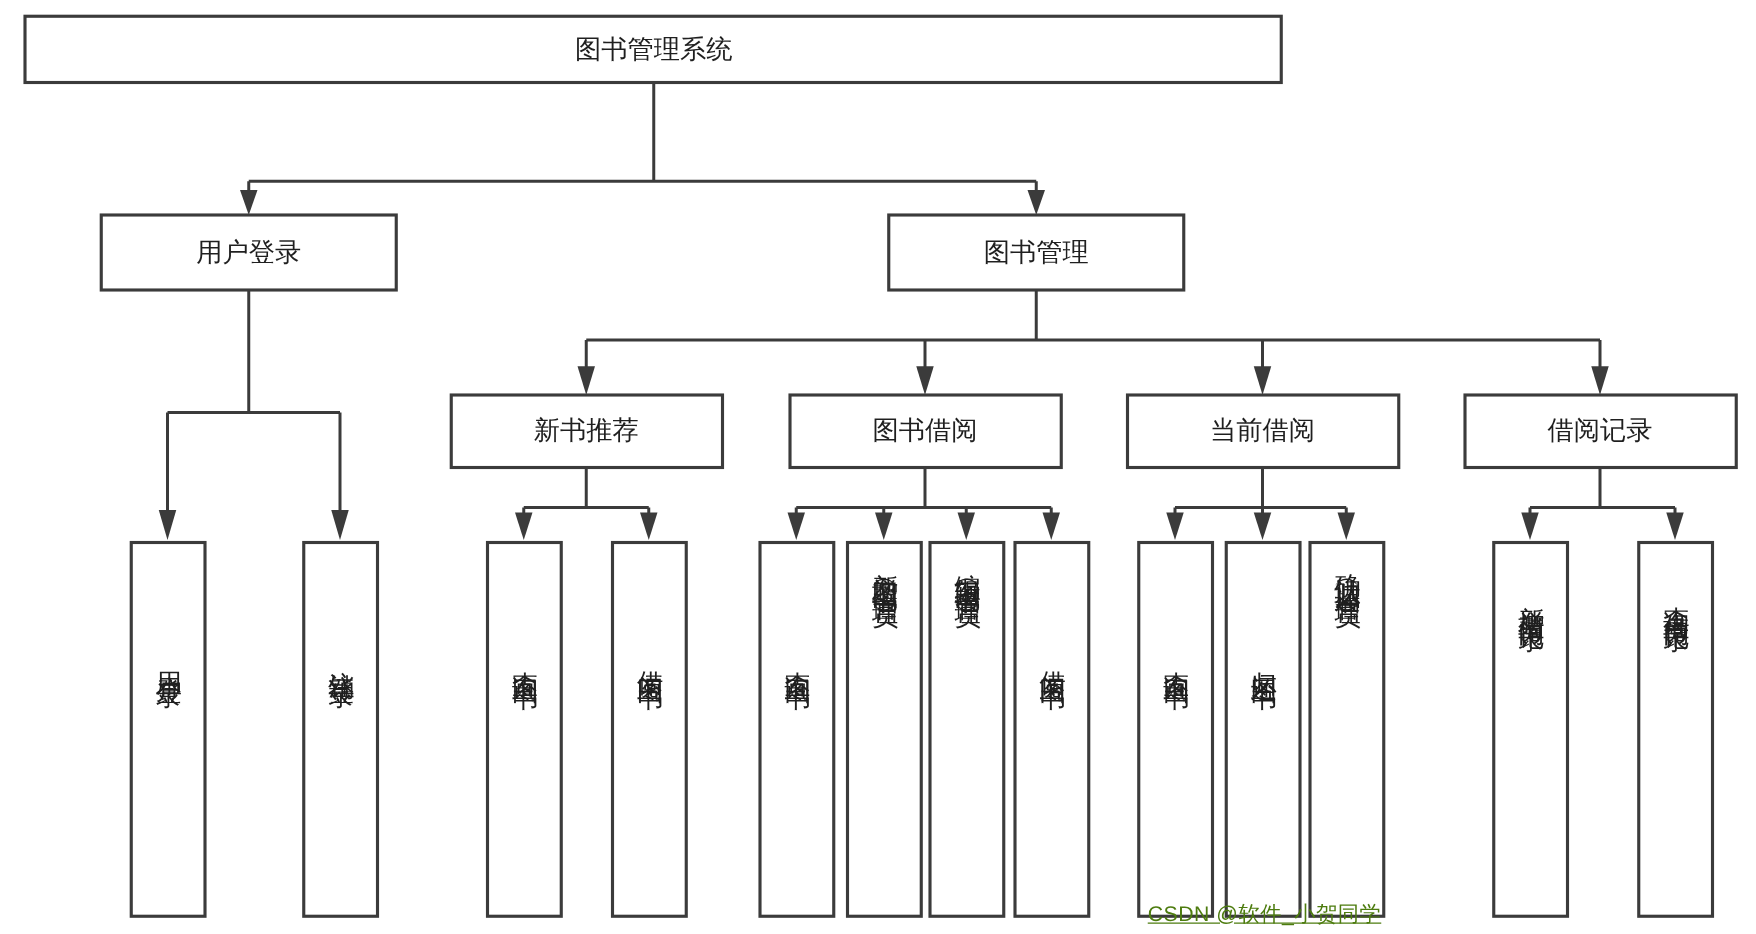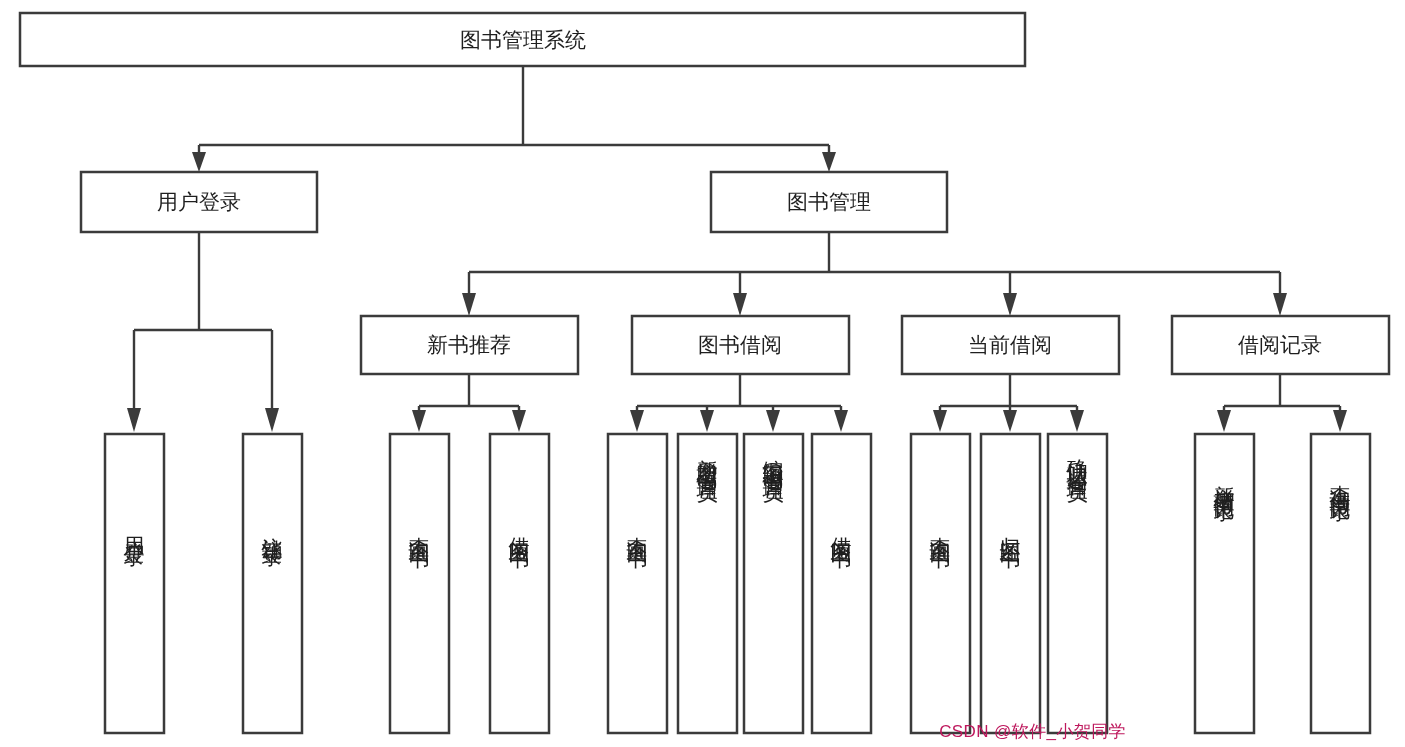--- a/index.html
+++ b/index.html
@@ -66,28 +66,29 @@
     font-family: "Liberation Sans", "DejaVu Sans", sans-serif;
     font-size: 21px;
     line-height: 1.0;
     color: #1f1f1f;
     letter-spacing: 3.5px;
     white-space: nowrap;
     text-align: center;
   }
   #watermark {
     position: absolute;
-    right: 0;
+    right: 21px;
     bottom: 4px;
     font-family: "Liberation Sans", "DejaVu Sans", sans-serif;
     font-size: 17px;
-    color: #be185d;
+    color: #4d7c0f;
     letter-spacing: 0.4px;
     white-space: nowrap;
     pointer-events: none;
+    text-decoration: underline;
   }
 </style>
 </head>
 <body>
 
 <div id="diagram-root">
 
   <svg class="flow" viewBox="0 0 1405 747">
 
     <g>

